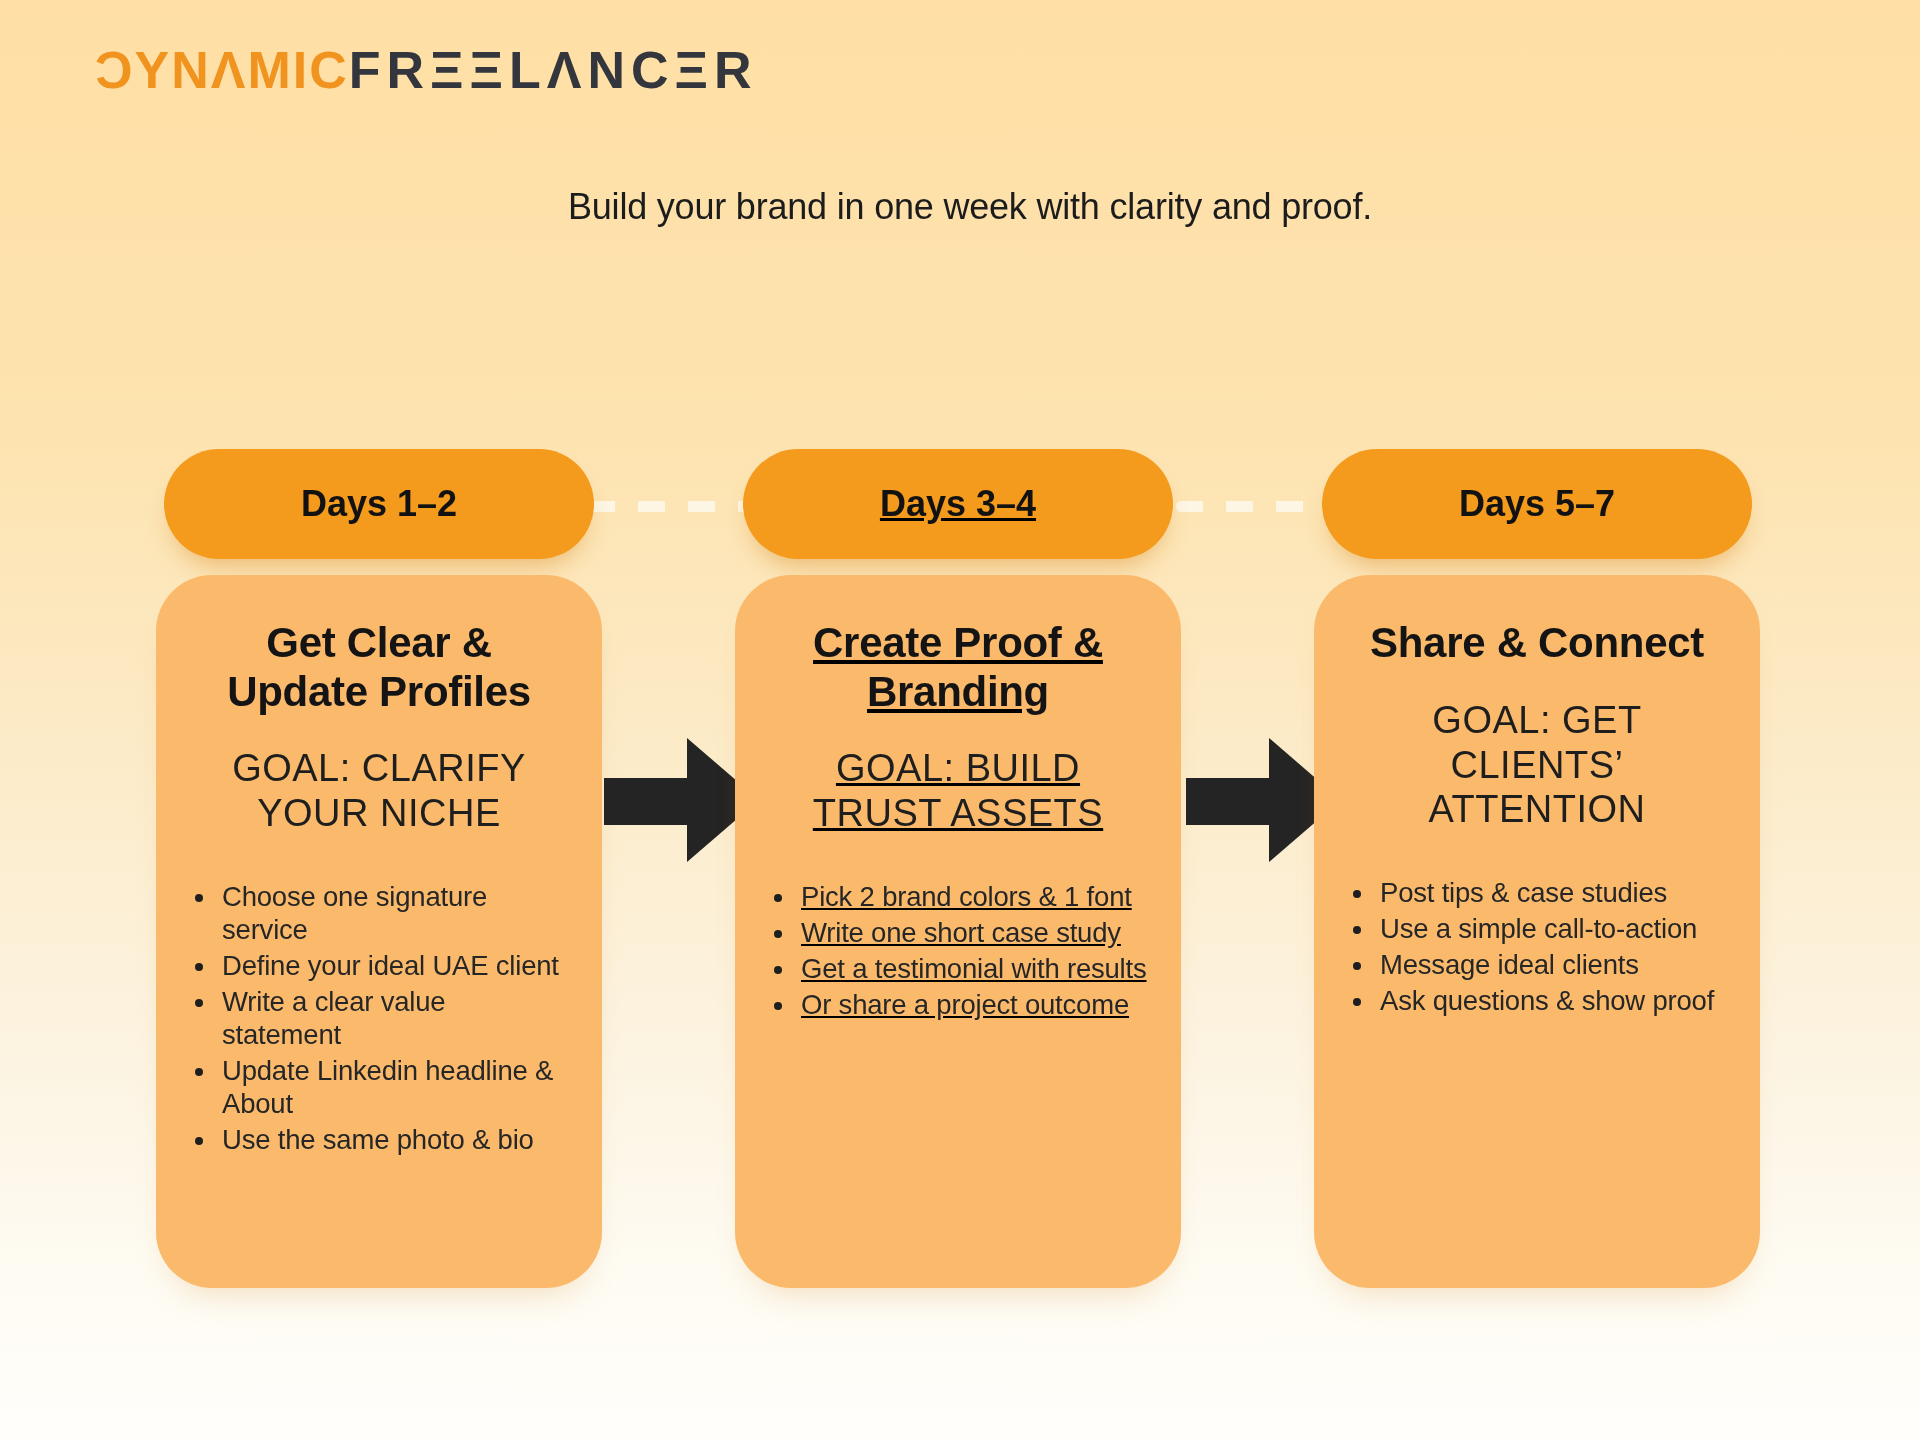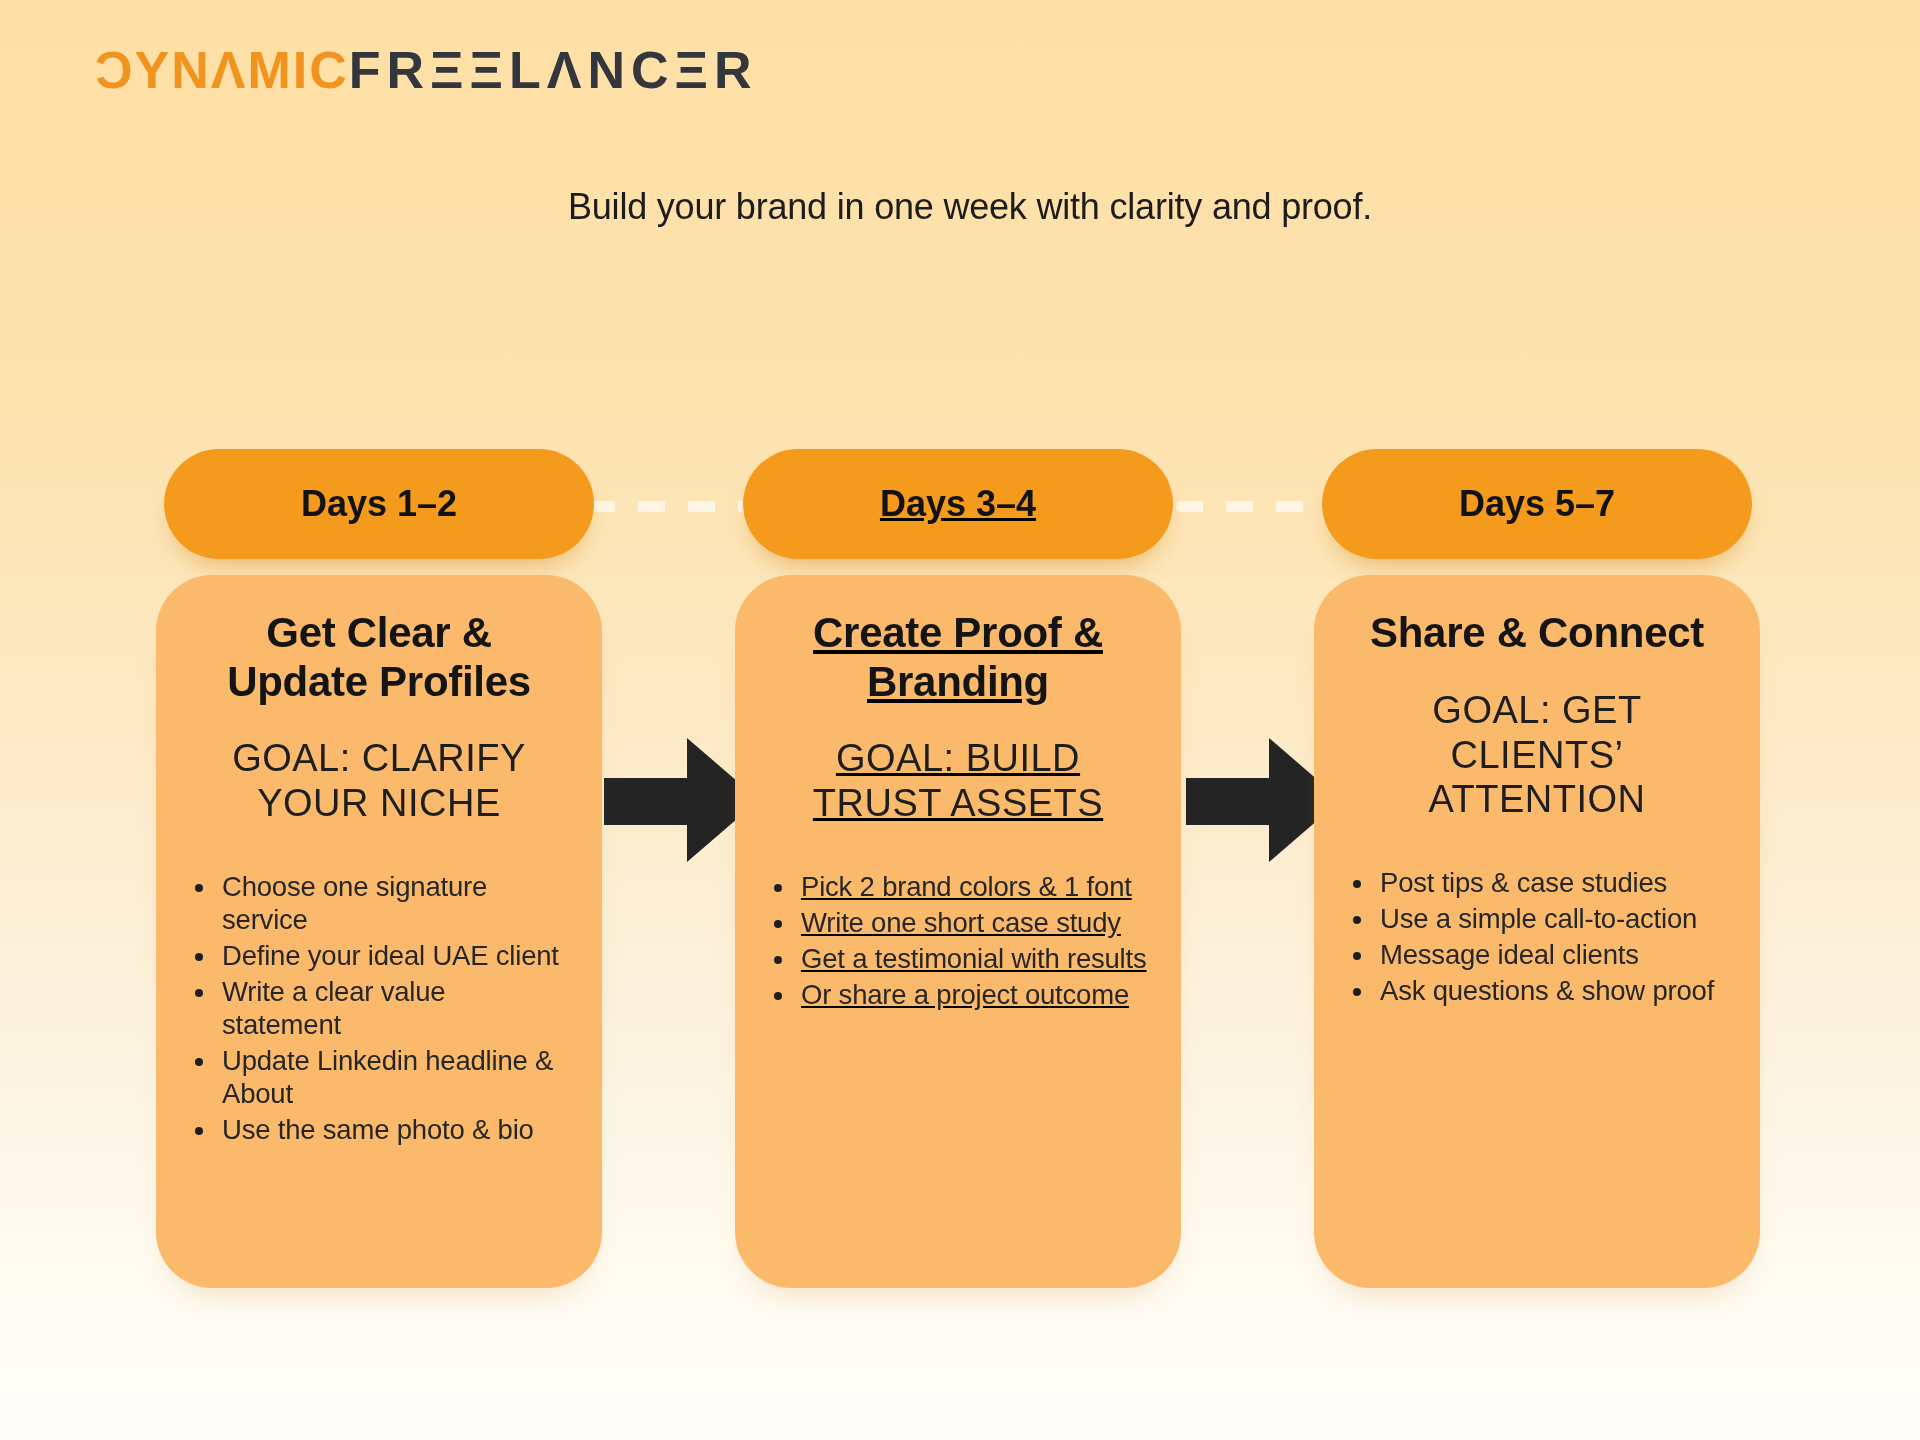--- a/index.html
+++ b/index.html
@@ -24,21 +24,21 @@
   .column.c2{left:735px;text-decoration:underline;}
   .column.c3{left:1314px;}
   .pill{
     width:430px;height:110px;margin:0 auto;border-radius:55px;
     background:#F49A1D;display:flex;align-items:center;justify-content:center;
     font-size:36px;font-weight:700;color:#121212;
     box-shadow:0 16px 24px -10px rgba(214,126,18,0.45);
   }
   .card{
     margin-top:16px;height:713px;border-radius:56px;background:#FBBA6B;
-    padding:34px 34px 0 34px;box-sizing:border-box;
+    padding:44px 34px 0 34px;box-sizing:border-box;
     box-shadow:0 20px 32px -16px rgba(216,148,56,0.30);
   }
   .card-title{font-size:42px;font-weight:700;line-height:1.16;text-align:center;color:#141414;white-space:pre-line;letter-spacing:-0.3px;}
   .card-goal{margin-top:30px;font-size:38px;font-weight:400;line-height:1.18;text-align:center;color:#1E1E1E;white-space:pre-line;letter-spacing:0.5px;}
   .card-bullets{margin:44px 0 0 0;padding:0 0 0 28px;list-style:disc outside;}
   .card-bullets li{font-size:27.5px;line-height:1.2;color:#262626;letter-spacing:-0.2px;padding-left:4px;margin-bottom:3px;}
   .card-bullets li::marker{color:#1E1E1E;}
   
   .connector{
     position:absolute;top:501px;height:11px;border-radius:6px;

